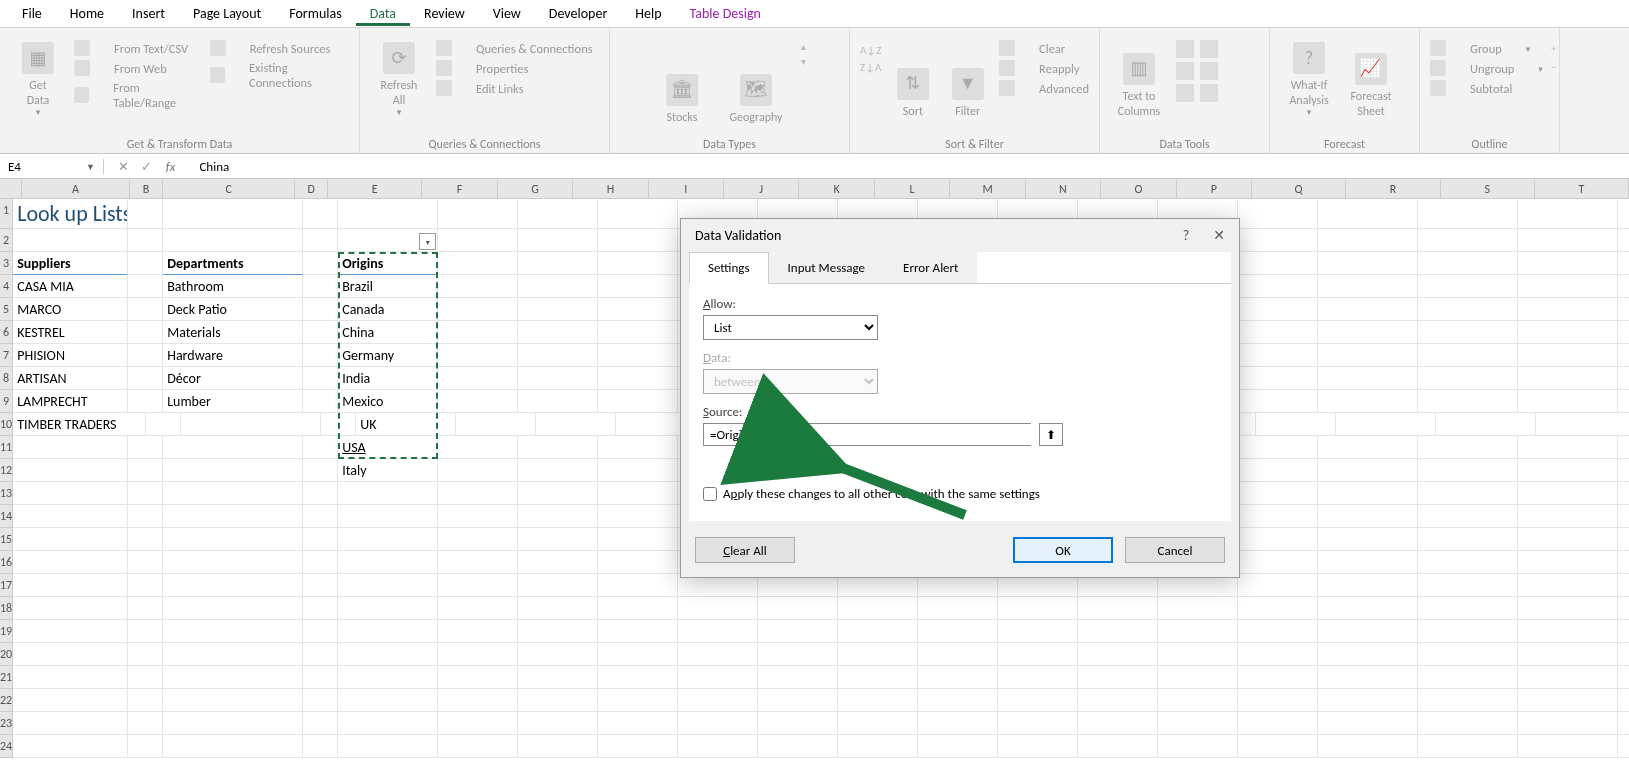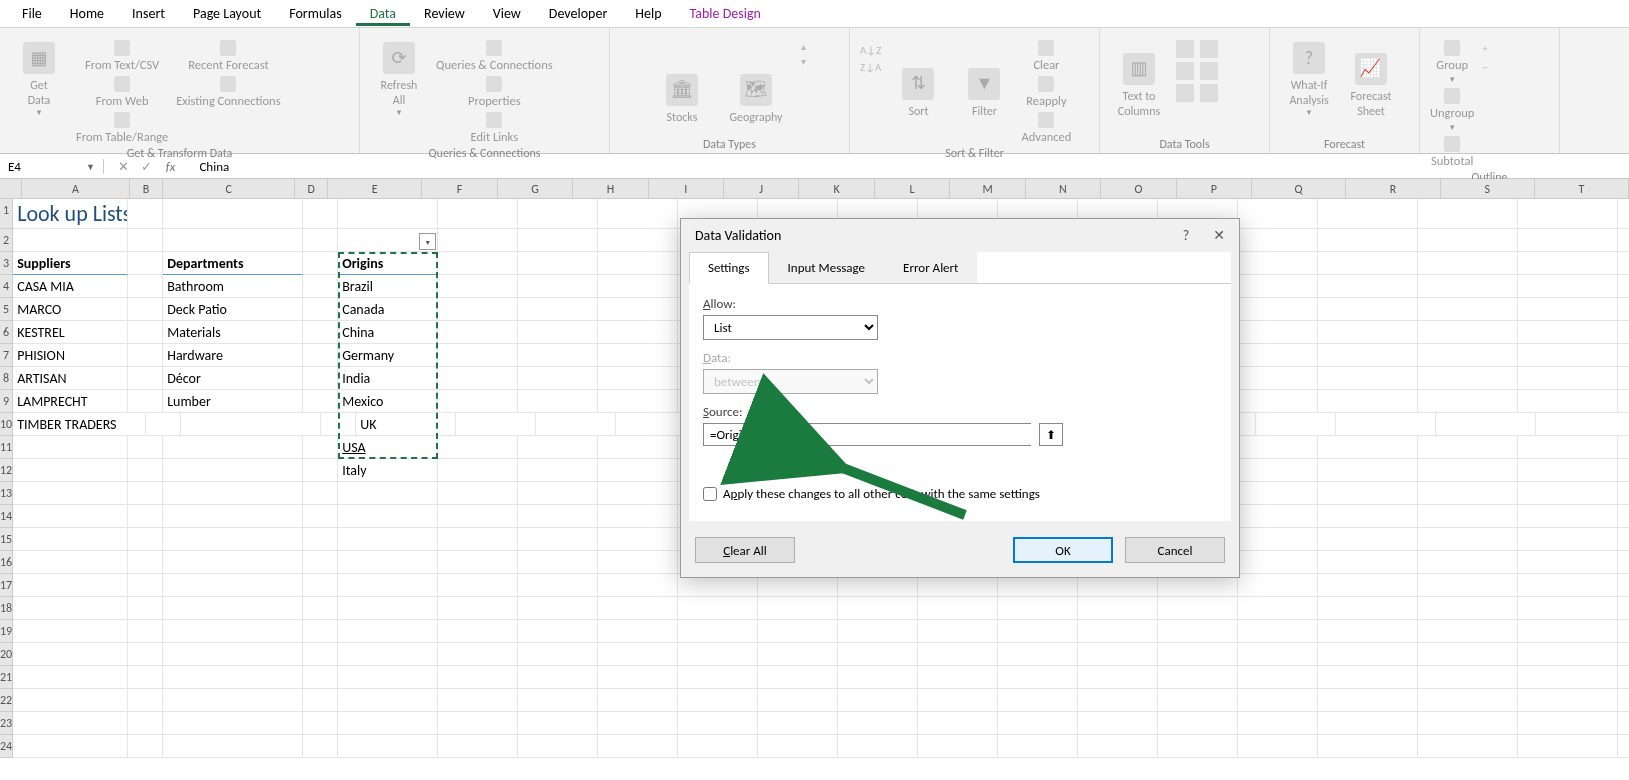--- a/index.html
+++ b/index.html
@@ -12,21 +12,21 @@
 .menubar .mi.td { color: #a21caf; }
 
 
 .ribbon { height: 126px; background: #f3f3f3; border-bottom: 1px solid #c6c6c6; display: flex; font-size: 13px; color: #999; }
 .ribbon .group { border-right: 1px solid #ddd; padding: 6px 10px 2px; display: flex; flex-direction: column; justify-content: space-between; }
 .ribbon .group .content { display: flex; gap: 8px; flex: 1; align-items: flex-start; }
 .ribbon .group .label { text-align: center; font-size: 12px; color: #888; padding-top: 2px; }
 .ribbon .bigbtn { display: flex; flex-direction: column; align-items: center; justify-content: flex-end; width: 58px; height: 84px; font-size: 12px; text-align: center; line-height: 1.2; }
 .ribbon .bigbtn .ic { width: 32px; height: 32px; background: #ddd; border-radius: 3px; margin-bottom: 4px; display:flex;align-items:center;justify-content:center;font-size:18px;color:#aaa;}
 .ribbon .smalllist { display: flex; flex-direction: column; gap: 4px; padding-top: 6px; }
-.ribbon .smalllist .sm { display: flex; align-items: center; gap: 1px; font-size: 12.5px; flex-direction: column; }
+.ribbon .smalllist .sm { display: flex; align-items: center; gap: 24px; font-size: 12.5px; }
 .ribbon .smalllist .sm .sic { width: 16px; height: 16px; background: #ddd; border-radius: 2px; }
 
 
 .fbar { height: 25px; display: flex; align-items: center; border-bottom: 1px solid #c6c6c6; font-size: 13px; }
 .fbar .namebox { width: 104px; border-right: 1px solid #ccc; padding: 0 8px; display: flex; align-items: center; justify-content: space-between; }
 .fbar .namebox .dd { color: #666; font-size: 9px; }
 .fbar .fxbtns { display: flex; gap: 12px; padding: 0 14px; color: #999; }
 .fbar .fx { font-style: italic; color: #777; margin-right: 20px; }
 .fbar .fval { padding-left: 4px; }
 
@@ -116,21 +116,21 @@
             <span>From Web</span>
           </div>
         <div class="sm">
             <div class="sic"></div>
             <span>From Table/Range</span>
           </div>
       </div>
       <div class="smalllist">
         <div class="sm">
             <div class="sic"></div>
-            <span>Recent Forecast</span>
+            <span>Refresh Sources</span>
           </div>
         <div class="sm">
             <div class="sic"></div>
             <span>Existing Connections</span>
           </div>
       </div>
     </div>
     <div class="label">Get &amp; Transform Data</div>
   </div>
   <div class="group" style="width:250px">

